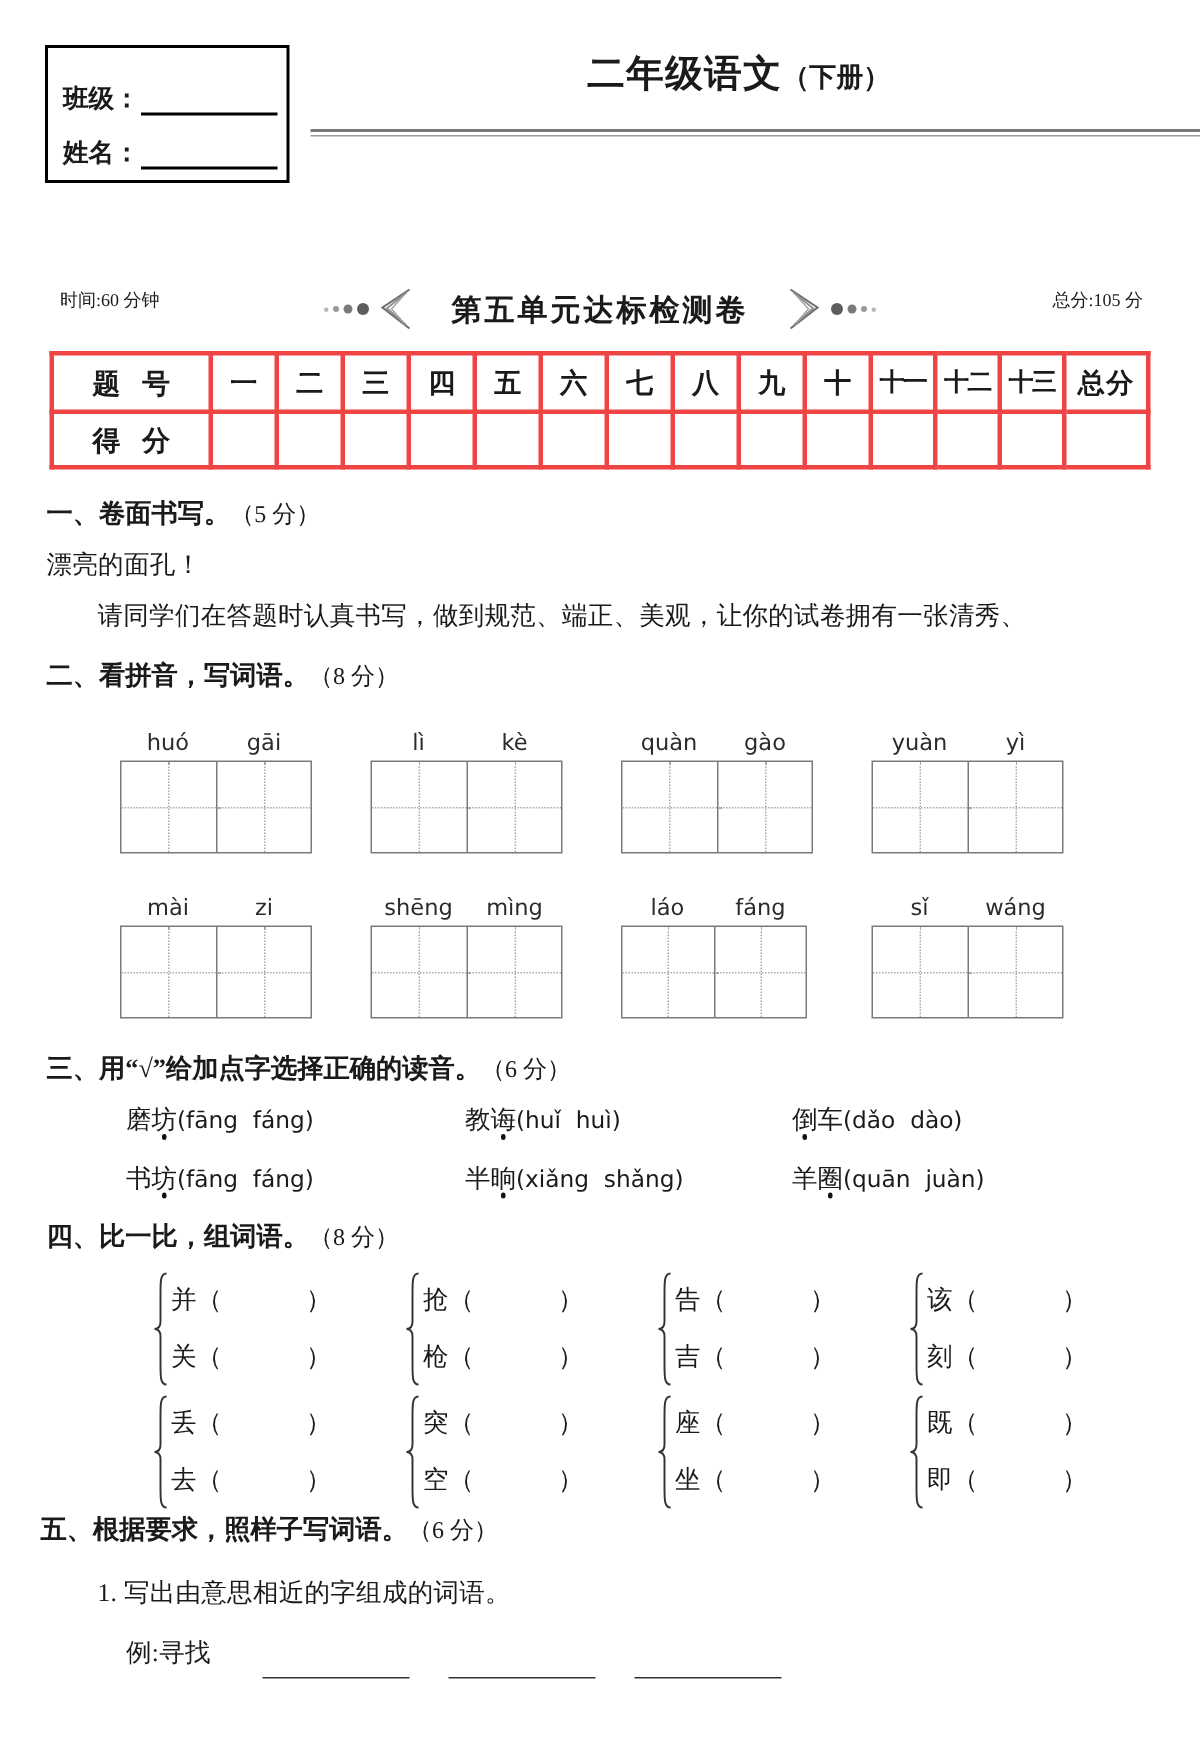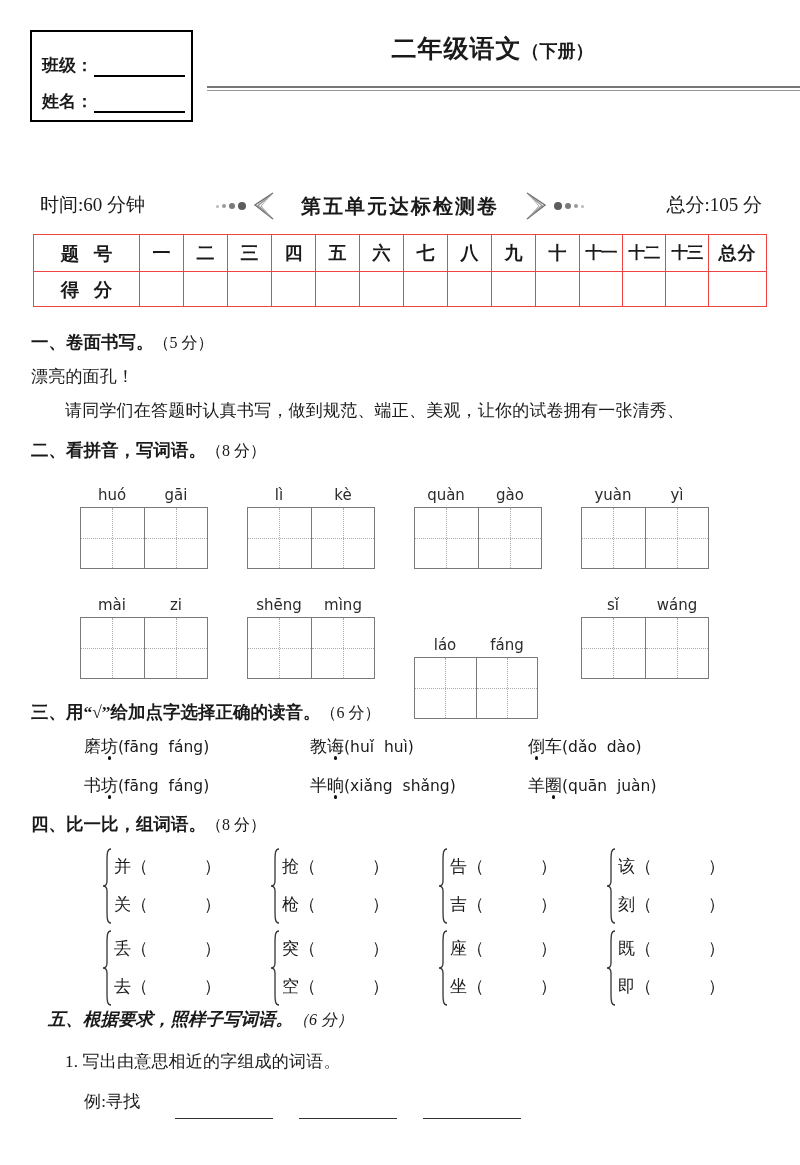--- a/index.html
+++ b/index.html
@@ -119,33 +119,33 @@
   .deco .d4 { width: 8px; height: 8px; background:#5c5c5c; }
   .deco svg { display: block; }
 
   
   .meta-line {
     position: absolute;
     left: 40px; top: 192px;
     width: 722px;
     display: flex;
     justify-content: space-between;
-    font-size: 19px;
+    font-size: 12px;
   }
 
   
   .score-table {
     position: absolute;
     left: 33px; top: 234px;
     width: 734px;
     border-collapse: collapse;
     table-layout: fixed;
   }
   .score-table td {
-    border: 1px solid #ef4444;
+    border: 3px solid #ef4444;
     height: 36px;
     text-align: center;
     vertical-align: middle;
     font-size: 18px;
     font-weight: bold;
     padding: 0;
   }
   .score-table tr.values td { height: 34px; }
   .score-table td.head-label {
     letter-spacing: 5px;
@@ -460,21 +460,21 @@
   <div class="pin-group" style="left:235px; top:596px; width:128px;">
     <div class="pin-labels">
       <span>shēng</span>
       <span>mìng</span>
     </div>
     <div class="tzg">
         <div class="cell"></div>
         <div class="cell"></div>
       </div>
   </div>
-  <div class="pin-group" style="left:402px; top:596px; width:124px;margin-top:40px;">
+  <div class="pin-group" style="left:402px; top:596px; width:124px;">
     <div class="pin-labels">
       <span>láo</span>
       <span>fáng</span>
     </div>
     <div class="tzg">
         <div class="cell"></div>
         <div class="cell"></div>
       </div>
   </div>
   <div class="pin-group" style="left:569px; top:596px; width:128px;">
@@ -605,21 +605,21 @@
       <svg width="11" height="76" viewBox="0 0 11 76">
           <path d="M9 1 C5 1 5 6 5 14 L5 33 C5 37 3 38 1 38 C3 38 5 39 5 43 L5 62 C5 70 5 75 9 75" fill="none" stroke="#333" stroke-width="1.3"></path>
         </svg>
     </div>
     <div class="brace-rows">
       <div class="brace-row"><span>既</span><span>（</span><span class="gap"></span><span>）</span></div>
       <div class="brace-row"><span>即</span><span>（</span><span class="gap"></span><span>）</span></div>
     </div>
   </div>
 
-  <div class="sec-head" style="left:48px; top:1007px;font-style:italic;">
+  <div class="sec-head" style="left:27px; top:1007px;">
     <span>五、根据要求，照样子写词语。</span><span class="pts">（6 分）</span>
   </div>
   <div class="body-text" style="left:65px; top:1045px;">1. 写出由意思相近的字组成的词语。</div>
   <div class="body-text" style="left:84px; top:1085px;">例:寻找</div>
   <div class="ans-lines" style="left:175px; top:1100px;">
     <span class="ans-line"></span>
     <span class="ans-line"></span>
     <span class="ans-line"></span>
   </div>
 

